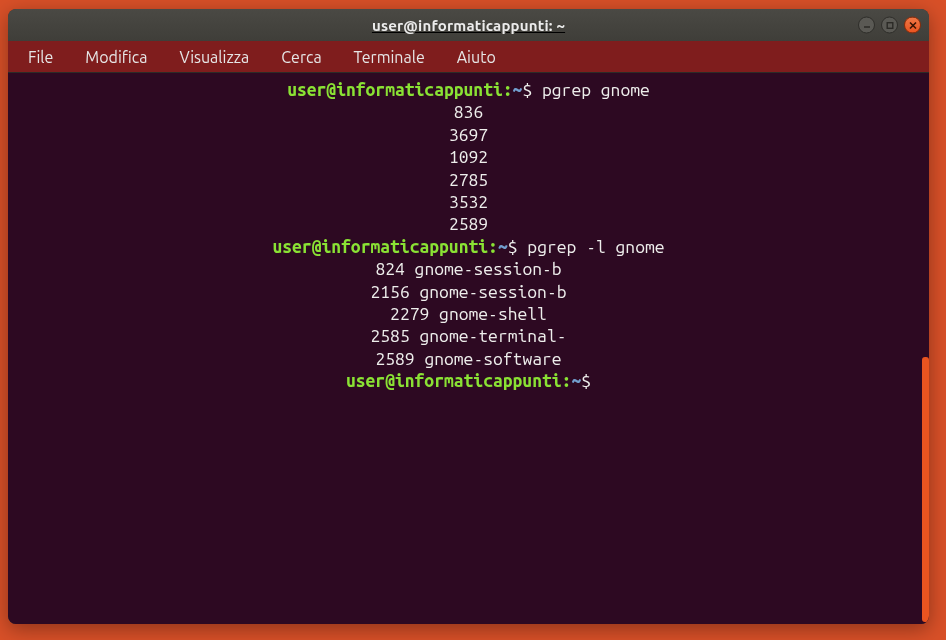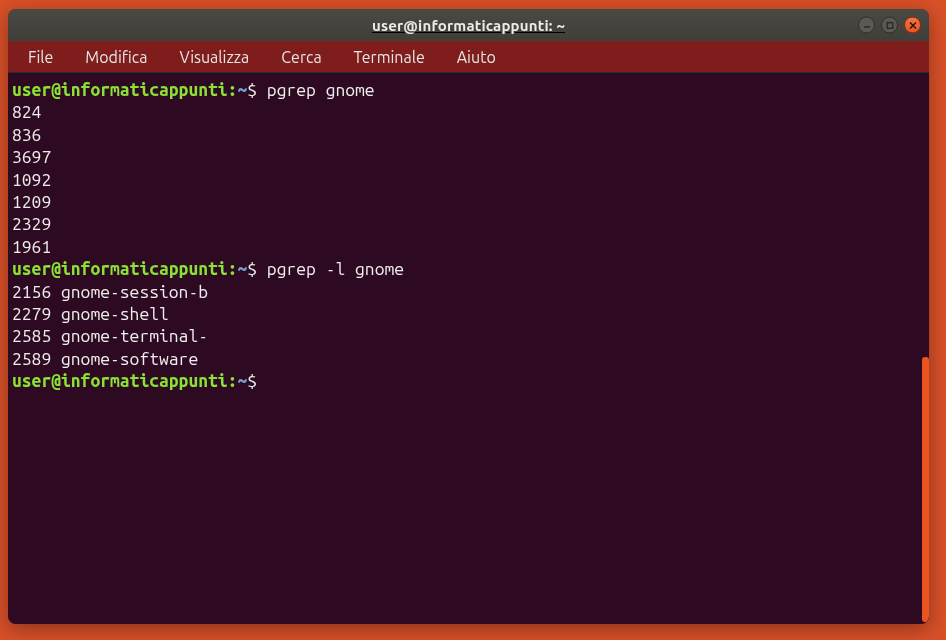--- a/index.html
+++ b/index.html
@@ -87,21 +87,21 @@
       flex: 1;
       background: #2d0922;
       padding: 6px 4px;
       font-family: "Ubuntu Mono","DejaVu Sans Mono","Menlo","Consolas",monospace;
       font-size: 17.5px;
       line-height: 22.4px;
       color: #eeeeec;
       position: relative;
       overflow: hidden;
     }
-    .line { white-space: pre; }
+    .line { white-space: pre; text-align: center; }
     .prompt-user { color: #8ae234; font-weight: bold; }
     .prompt-path { color: #729fcf; font-weight: bold; }
     .prompt-dollar { color: #eeeeec; }
     .cmd { color: #eeeeec; }
     .scrollbar-thumb {
       position: absolute;
       right: 0;
       top: 348px;
       width: 7px;
       height: 265px;
@@ -139,29 +139,29 @@
     <div class="menu-item">File</div>
     <div class="menu-item">Modifica</div>
     <div class="menu-item">Visualizza</div>
     <div class="menu-item">Cerca</div>
     <div class="menu-item">Terminale</div>
     <div class="menu-item">Aiuto</div>
   </div>
 
   <div class="terminal">
     <div class="line"><span class="prompt-user">user@informaticappunti</span><span class="prompt-user">:</span><span class="prompt-path">~</span><span class="prompt-dollar">$</span><span class="cmd"> </span><span class="cmd">pgrep gnome</span></div>
-    <div class="line">824</div>
     <div class="line">836</div>
     <div class="line">3697</div>
     <div class="line">1092</div>
-    <div class="line">1209</div>
-    <div class="line">2329</div>
-    <div class="line">1961</div>
+    <div class="line">2785</div>
+    <div class="line">3532</div>
+    <div class="line">2589</div>
 
     <div class="line"><span class="prompt-user">user@informaticappunti</span><span class="prompt-user">:</span><span class="prompt-path">~</span><span class="prompt-dollar">$</span><span class="cmd"> </span><span class="cmd">pgrep -l gnome</span></div>
+    <div class="line">824 gnome-session-b</div>
     <div class="line">2156 gnome-session-b</div>
     <div class="line">2279 gnome-shell</div>
     <div class="line">2585 gnome-terminal-</div>
     <div class="line">2589 gnome-software</div>
 
     <div class="line"><span class="prompt-user">user@informaticappunti</span><span class="prompt-user">:</span><span class="prompt-path">~</span><span class="prompt-dollar">$</span><span class="cmd"></span></div>
   </div>
 
   <div class="scrollbar-thumb"></div>
 </div>

